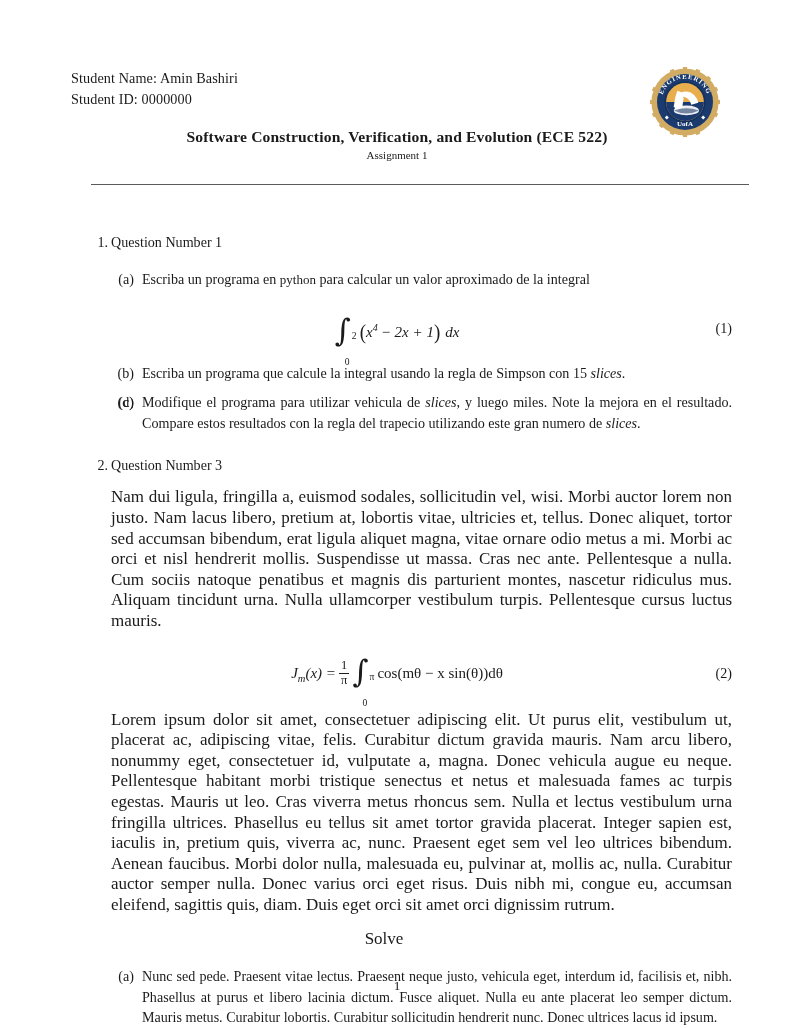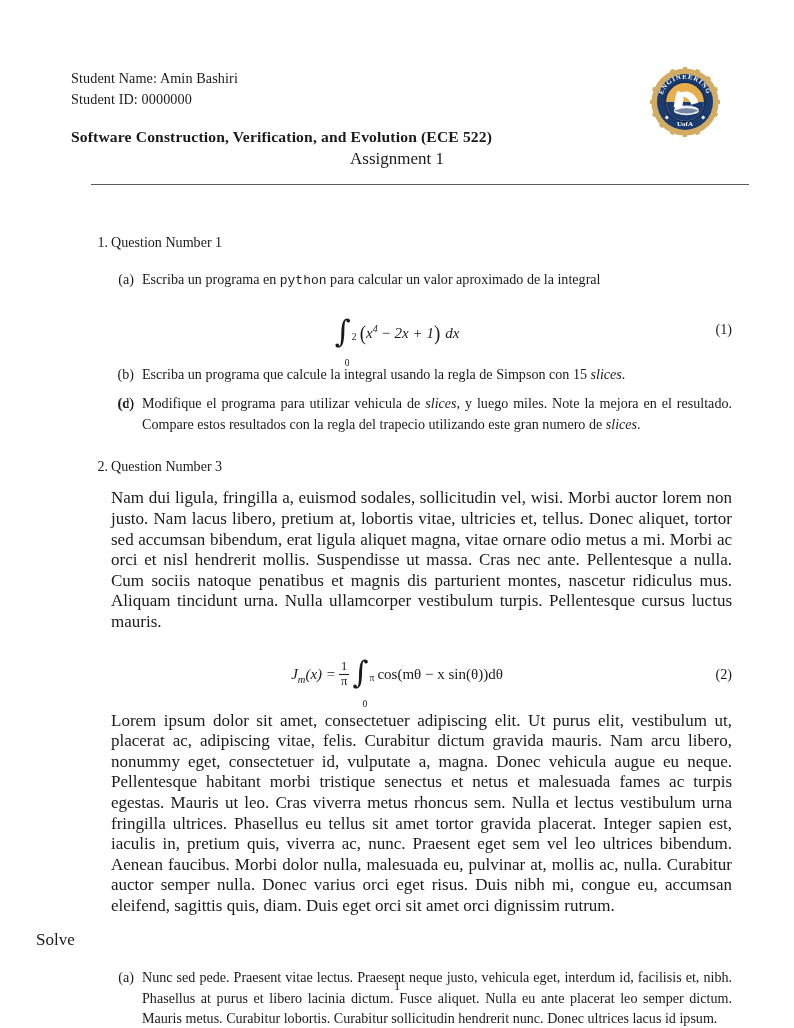--- a/index.html
+++ b/index.html
@@ -29,29 +29,29 @@
     left: 71px;
     top: 68px;
     width: 652px;
   }
   .student-line {
     font-size: 14.2px;
     line-height: 21px;
     letter-spacing: .1px;
   }
   .doc-title {
-    text-align: left;
+    text-align: center;
     font-weight: bold;
     font-size: 15.6px;
     margin-top: 18px;
     letter-spacing: .15px;
   }
   .doc-subtitle {
     text-align: center;
-    font-size: 17px;
+    font-size: 11px;
     margin-top: 3px;
   }
 
   
   .seal {
     position: absolute;
     left: 650px;
     top: 67px;
     width: 70px;
     height: 70px;
@@ -111,24 +111,24 @@
   }
 
   p.para {
     margin: 8px 0 0 0;
     padding-left: 111px;
     padding-right: 62px;
     font-size: 17px;
     line-height: 20.6px;
     text-align: justify;
   }
-  p.para.plain { text-align: left; padding-left: 36px; }
+  p.para.plain { text-align: center; padding-left: 36px; }
 
   .mono {
-    font-family: Liberation Mono, monospace;
+    font-family: Liberation Serif, serif;
     font-size: 13px;
     margin-top: 39px;
   }
   .it { font-style: italic; }
 
   
   .eq-row {
     position: relative;
     margin-top: 14px;
     margin-bottom: 12px;

